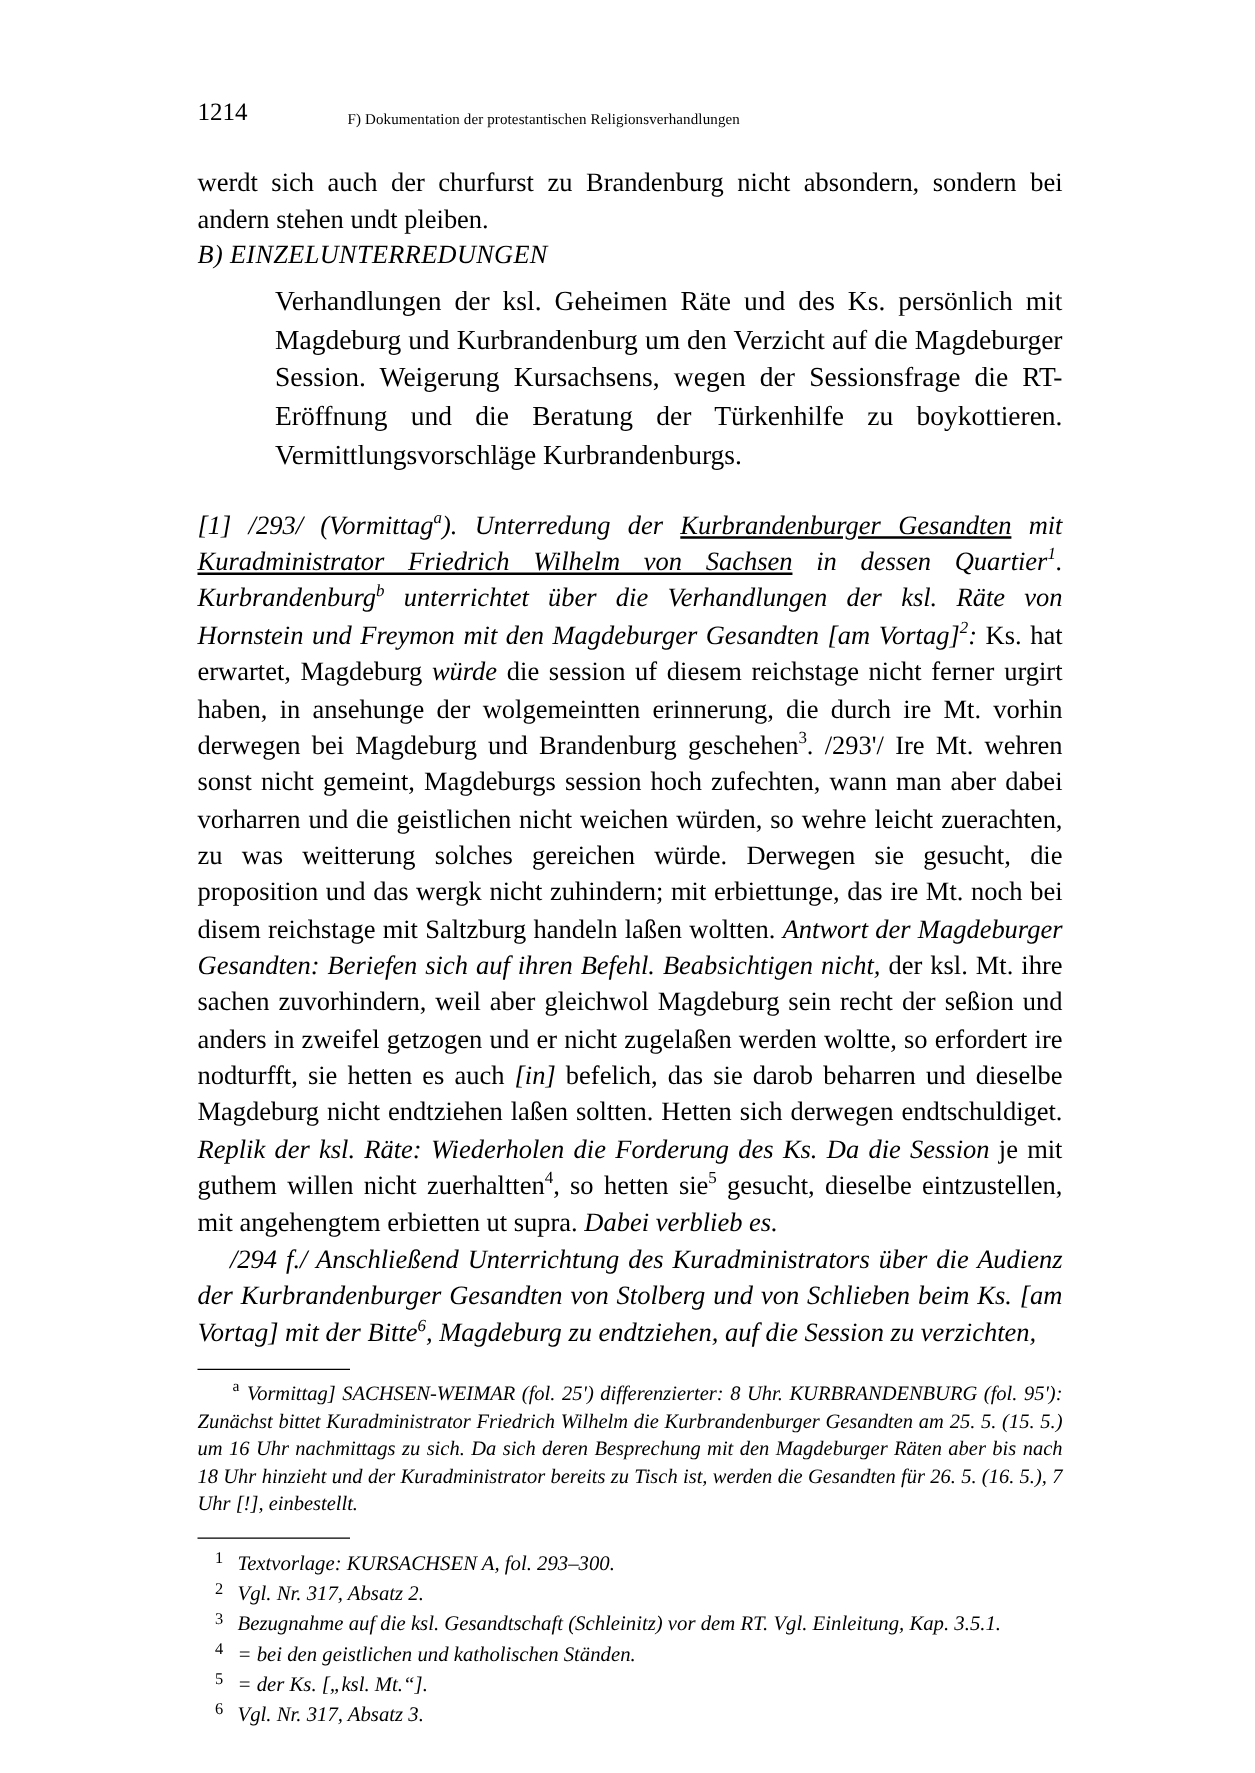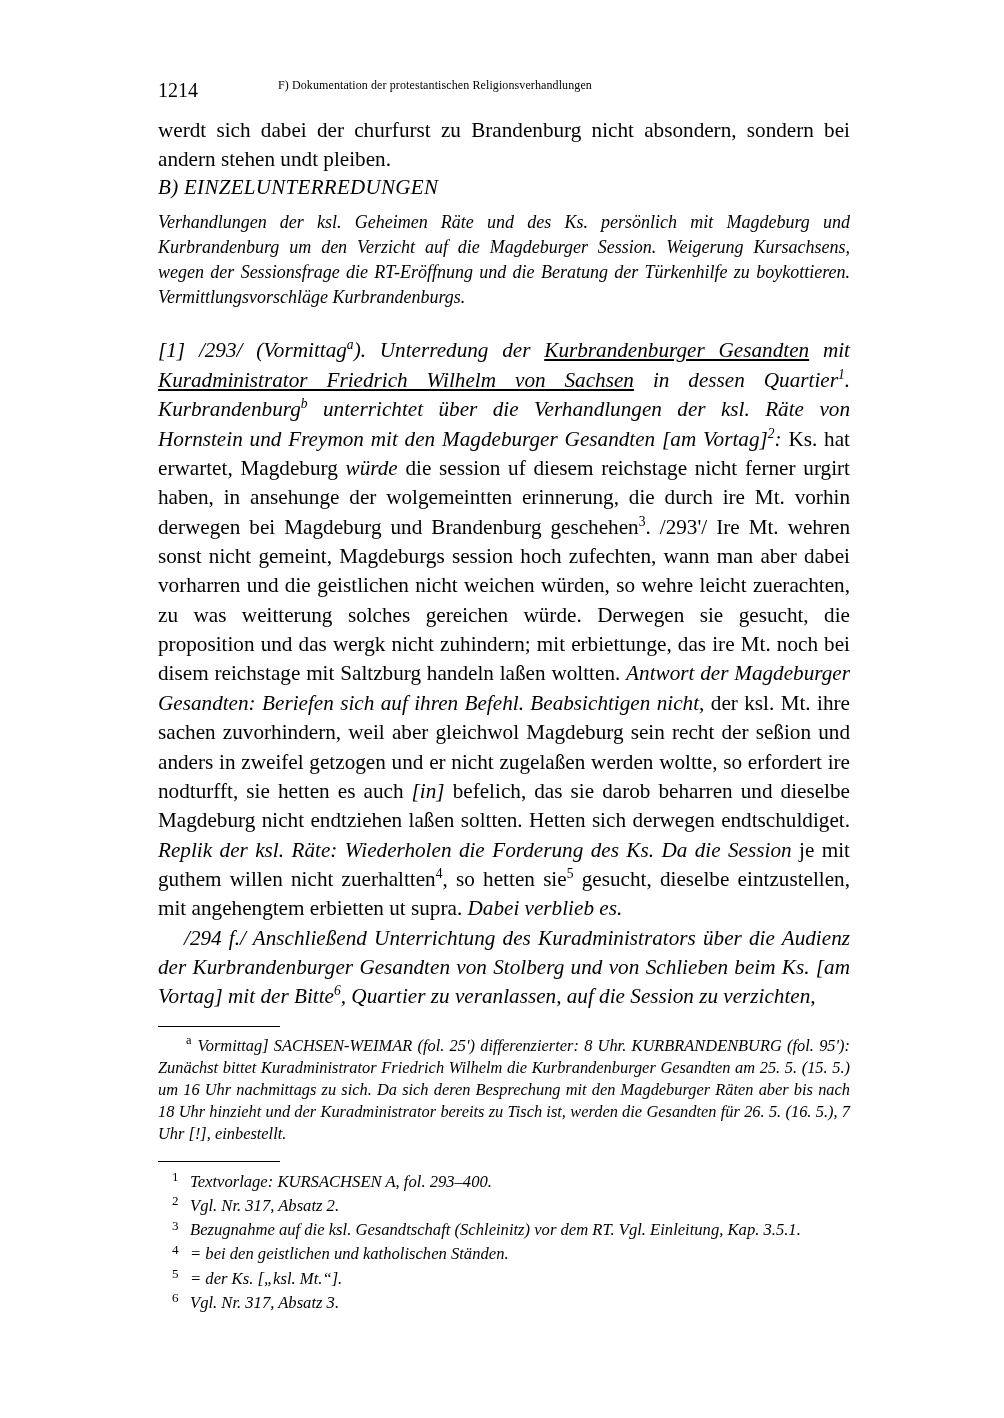--- a/index.html
+++ b/index.html
@@ -24,24 +24,24 @@
   .content {
     position: absolute;
     left: 158px;
     top: 78px;
     width: 692px;
   }
 
   
   .runhead {
     display: flex;
-    align-items: flex-start;
+    align-items: flex-end;
     font-size: 19.5px;
     line-height: 1.2;
-    margin-bottom: 14px;
+    margin-bottom: 30px;
   }
   .runhead .folio {
     width: 120px;
     flex: 0 0 120px;
     font-size: 20px;
   }
   .runhead .rh-title {
     font-size: 12px;
     letter-spacing: 0.1px;
   }
@@ -70,23 +70,23 @@
   
   .section-label {
     font-style: italic;
     font-size: 21px;
     margin-bottom: 10px;
     letter-spacing: 0.3px;
   }
 
   
   .regest {
-    font-style: italic;
-    font-size: 18px;
+    font-size: 22px;
     line-height: 1.4;
+    margin-left: 62px;
     margin-bottom: 26px;
     text-align: justify;
   }
 
   
   .record {
     margin-bottom: 0;
   }
   .record p { margin-bottom: 0; }
   .indent-first { text-indent: 26px; }
@@ -149,43 +149,43 @@
 <body>
 
 <div class="page">
   <div class="content">
 
     <div class="runhead">
       <span class="folio">1214</span>
       <span class="rh-title">F) Dokumentation der protestantischen Religionsverhandlungen</span>
     </div>
 
-    <p class="body-para">werdt sich dabei der churfurst zu Brandenburg nicht absondern, sondern bei andern stehen undt pleiben.</p>
+    <p class="body-para">werdt sich auch der churfurst zu Brandenburg nicht absondern, sondern bei andern stehen undt pleiben.</p>
 
     <div class="section-label">B) EINZELUNTERREDUNGEN</div>
 
     <div class="regest">Verhandlungen der ksl. Geheimen Räte und des Ks. persönlich mit Magdeburg und Kurbrandenburg um den Verzicht auf die Magdeburger Session. Weigerung Kursachsens, wegen der Sessionsfrage die RT-Eröffnung und die Beratung der Türkenhilfe zu boykottieren. Vermittlungsvorschläge Kurbrandenburgs.</div>
 
     <div class="record">
       <p class="body-para"><span class="it">[1]</span><span class="it">&nbsp;</span><span class="it">/293/</span><span class="it">&nbsp;</span><span class="it">(Vormittag</span><sup class="it">a</sup><span class="it">).</span><span class="it"> Unterredung der </span><span class="it ul">Kurbrandenburger Gesandten</span><span class="it"> mit </span><span class="it ul">Kuradministrator Friedrich Wilhelm von Sachsen</span><span class="it"> in dessen Quartier</span><sup class="it">1</sup><span class="it">. Kurbrandenburg</span><sup class="it">b</sup><span class="it"> unterrichtet über die Verhandlungen der ksl. Räte von Hornstein und Freymon mit den Magdeburger Gesandten [am Vortag]</span><sup class="it">2</sup><span class="it">: </span><span>Ks. hat erwartet, Magdeburg </span><span class="it">würde</span><span> die session uf diesem reichstage nicht ferner urgirt haben, in ansehunge der wolgemeintten erinnerung, die durch ire Mt. vorhin derwegen bei Magdeburg und Brandenburg geschehen</span><sup>3</sup><span>. /293'/ Ire Mt. wehren sonst nicht gemeint, Magdeburgs session hoch zufechten, wann man aber dabei vorharren und die geistlichen nicht weichen würden, so wehre leicht zuerachten, zu was weitterung solches gereichen würde. Derwegen sie gesucht, die proposition und das wergk nicht zuhindern; mit erbiettunge, das ire Mt. noch bei disem reichstage mit Saltzburg handeln laßen woltten. </span><span class="it">Antwort der Magdeburger Gesandten: Beriefen sich auf ihren Befehl. Beabsichtigen nicht,</span><span> der ksl. Mt. ihre sachen zuvorhindern, weil aber gleichwol Magdeburg sein recht der seßion und anders in zweifel getzogen und er nicht zugelaßen werden woltte, so erfordert ire nodturfft, sie hetten es auch </span><span class="it">[in]</span><span> befelich, das sie darob beharren und dieselbe Magdeburg nicht endtziehen laßen soltten. Hetten sich derwegen endtschuldiget. </span><span class="it">Replik der ksl. Räte: Wiederholen die Forderung des Ks. Da die Session</span><span> je mit guthem willen nicht zuerhaltten</span><sup>4</sup><span>, so hetten sie</span><sup>5</sup><span> gesucht, dieselbe eintzustellen, mit angehengtem erbietten ut supra. </span><span class="it">Dabei verblieb es.</span></p>
 
-      <p class="body-para indent-first"><span class="it">/294 f./ Anschließend Unterrichtung des Kuradministrators über die Audienz der Kurbrandenburger Gesandten von Stolberg und von Schlieben beim Ks. [am Vortag] mit der Bitte</span><sup class="it">6</sup><span class="it">, Quartier zu veranlassen, auf die Session zu verzichten,</span></p>
+      <p class="body-para indent-first"><span class="it">/294 f./ Anschließend Unterrichtung des Kuradministrators über die Audienz der Kurbrandenburger Gesandten von Stolberg und von Schlieben beim Ks. [am Vortag] mit der Bitte</span><sup class="it">6</sup><span class="it">, Magdeburg zu endtziehen, auf die Session zu verzichten,</span></p>
     </div>
 
     <div class="fn-rule"></div>
 
     <div class="app-note"><span class="marker">a</span><span>Vormittag] SACHSEN-WEIMAR (fol. 25') differenzierter: 8 Uhr. KURBRANDENBURG (fol. 95'): Zunächst bittet Kuradministrator Friedrich Wilhelm die Kurbrandenburger Gesandten am 25. 5. (15. 5.) um 16 Uhr nachmittags zu sich. Da sich deren Besprechung mit den Magdeburger Räten aber bis nach 18 Uhr hinzieht und der Kuradministrator bereits zu Tisch ist, werden die Gesandten für 26. 5. (16. 5.), 7 Uhr [!], einbestellt.</span></div>
 
 
     <div class="fn-rule second"></div>
 
     <div class="fn-list">
       <div class="fn-item">
           <span class="fn-num">1</span>
-          <span class="fn-text">Textvorlage: KURSACHSEN A, fol. 293–400.</span>
+          <span class="fn-text">Textvorlage: KURSACHSEN A, fol. 293–300.</span>
         </div>
       <div class="fn-item">
           <span class="fn-num">2</span>
           <span class="fn-text">Vgl. Nr. 317, Absatz 2.</span>
         </div>
       <div class="fn-item">
           <span class="fn-num">3</span>
           <span class="fn-text">Bezugnahme auf die ksl. Gesandtschaft (Schleinitz) vor dem RT. Vgl. Einleitung, Kap. 3.5.1.</span>
         </div>
       <div class="fn-item">

